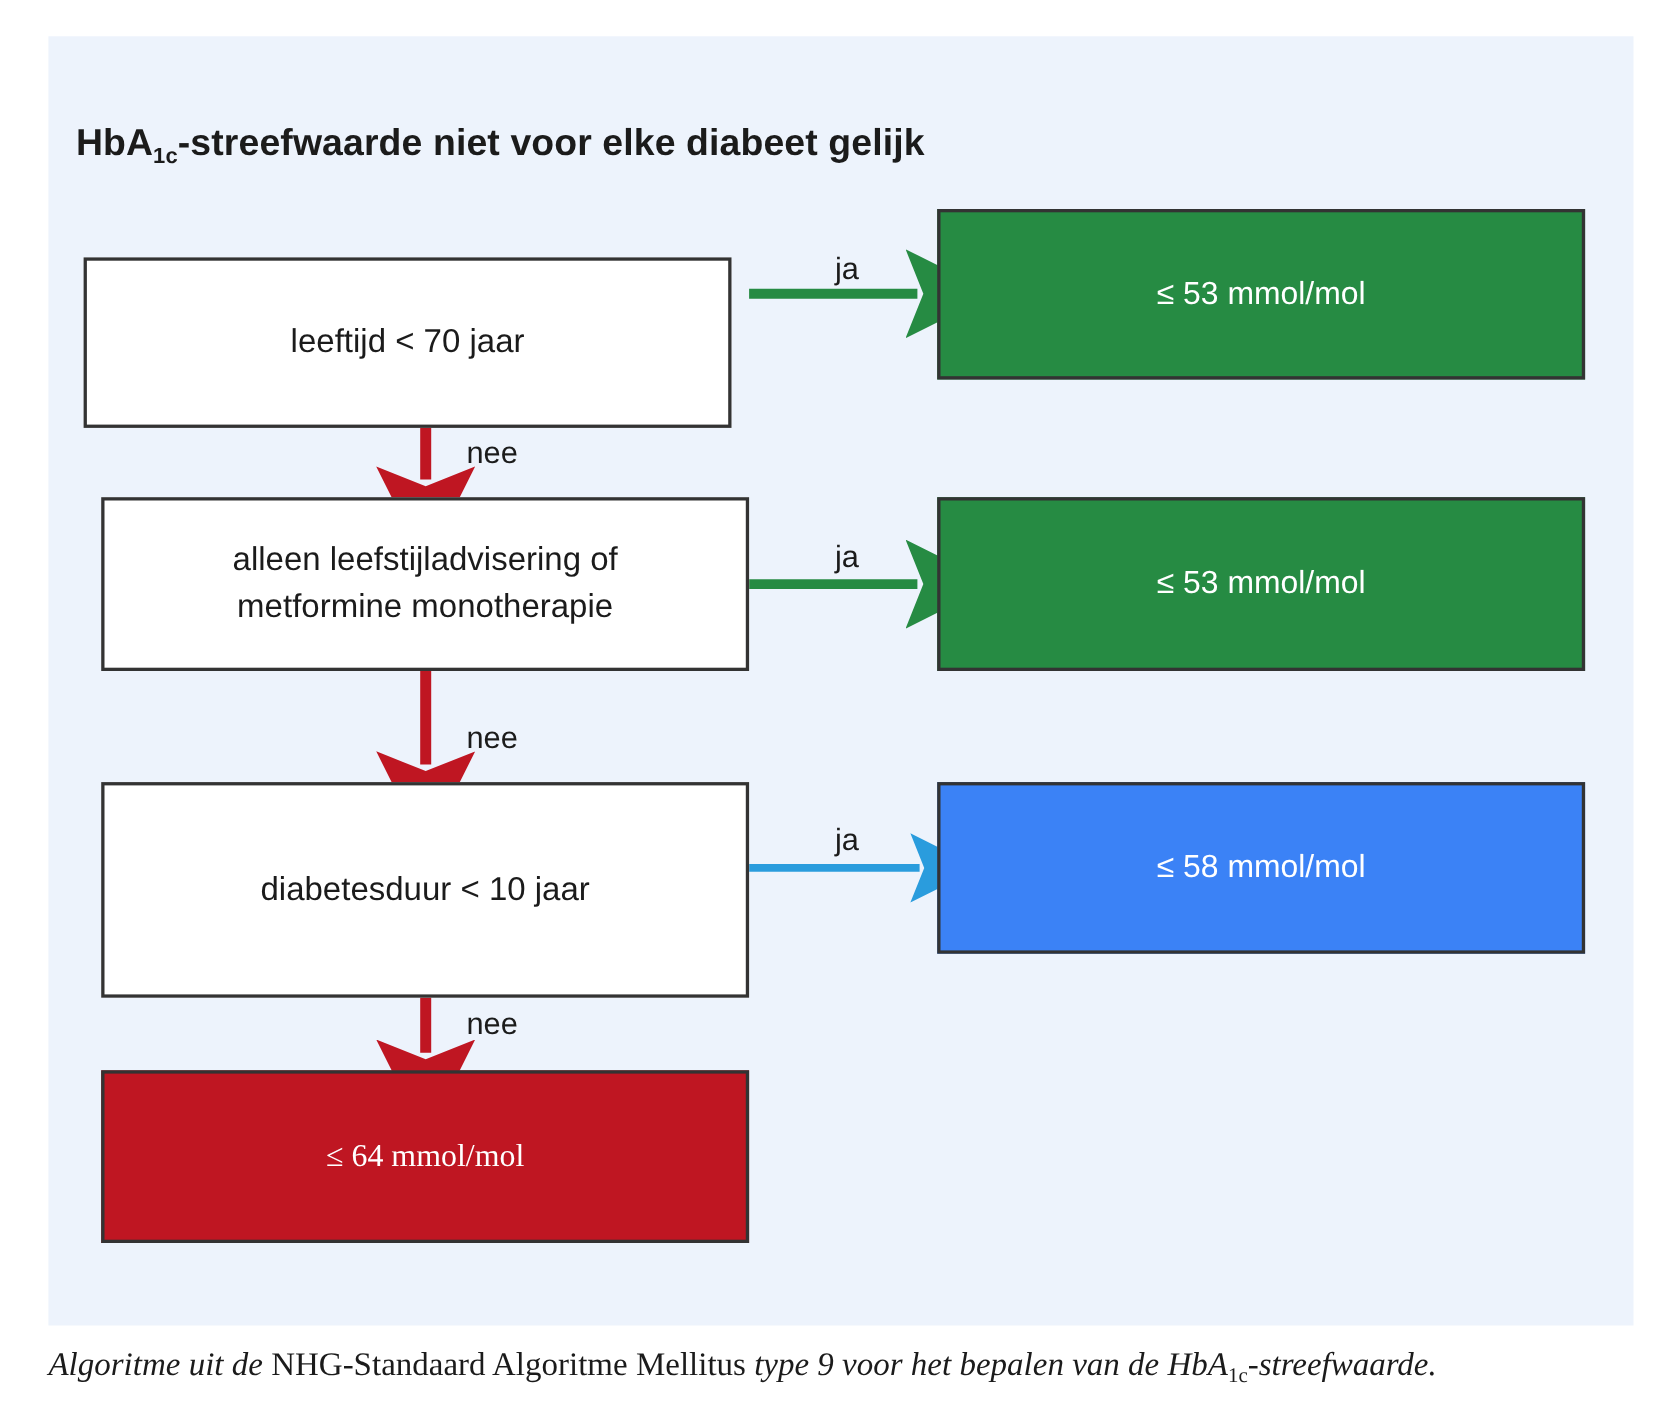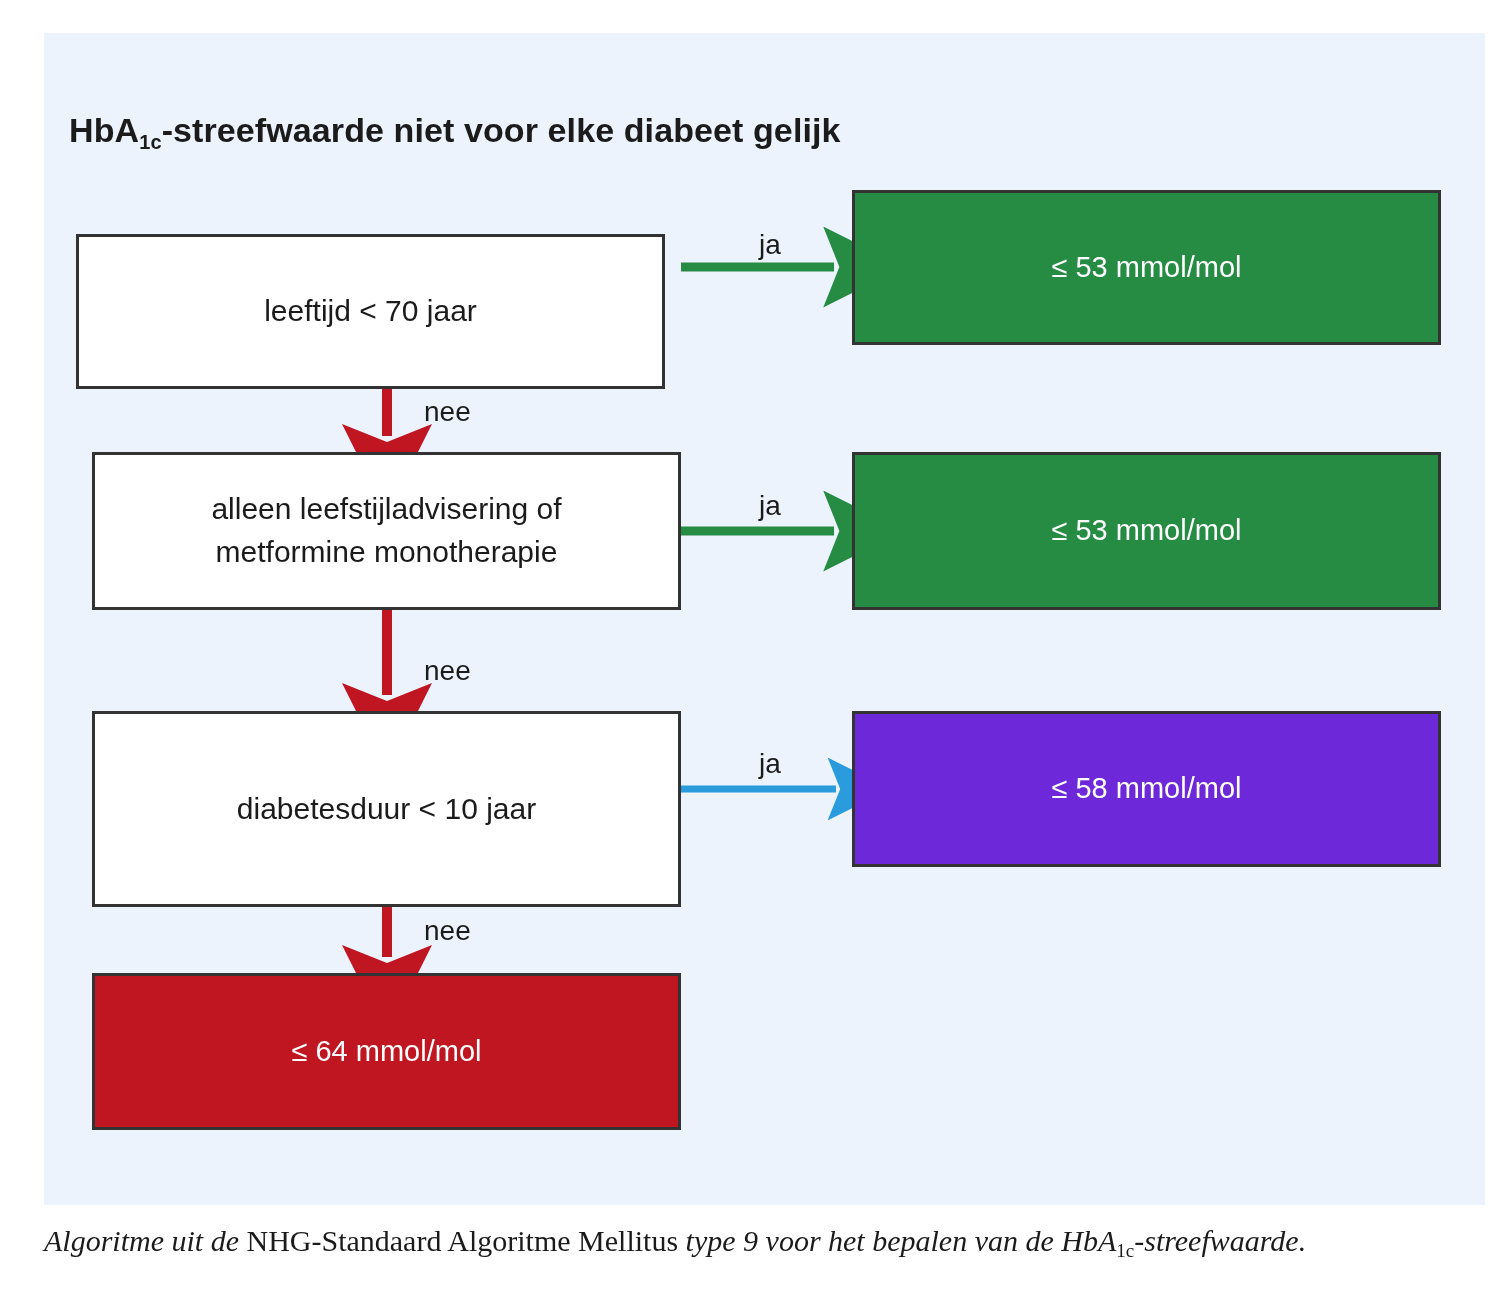--- a/index.html
+++ b/index.html
@@ -63,21 +63,21 @@
   .node.outcome {
     color: #ffffff;
     font-size: 29px;
   }
   .node .label { display: block; padding: 0 14px; }
 
   
   #node-age          { left: 32px;  top: 157px; width: 589px; height: 155px; margin-top: 44px; }
   #node-lifestyle    { left: 48px;  top: 419px; width: 589px; height: 158px; }
   #node-duration     { left: 48px;  top: 678px; width: 589px; height: 196px; }
-  #node-result-64    { left: 48px;  top: 940px; width: 589px; height: 157px; }
+  #node-result-64    { left: 48px;  top: 940px; width: 589px; height: 157px; font-family: Liberation Serif, serif; }
   #node-result-53-a  { left: 808px; top: 157px; width: 589px; height: 155px; }
   #node-result-53-b  { left: 808px; top: 419px; width: 589px; height: 158px; }
   #node-result-58    { left: 808px; top: 678px; width: 589px; height: 156px; }
 
   
   #connectors {
     position: absolute;
     left: 0;
     top: 0;
     width: 1441px;
@@ -174,21 +174,21 @@
   </div>
 
   <div class="node outcome" id="node-result-53-a" style="background: rgb(38, 139, 67);">
     <span class="label">≤ 53 mmol/mol</span>
   </div>
 
   <div class="node outcome" id="node-result-53-b" style="background: rgb(38, 139, 67);">
     <span class="label">≤ 53 mmol/mol</span>
   </div>
 
-  <div class="node outcome" id="node-result-58" style="background: #6d28d9;">
+  <div class="node outcome" id="node-result-58" style="background: #3b82f6;">
     <span class="label">≤ 58 mmol/mol</span>
   </div>
 
   <div class="node outcome" id="node-result-64" style="background: rgb(191, 22, 34);">
     <span class="label">≤ 64 mmol/mol</span>
   </div>
 
   <div class="edge-label" id="label-ja-1">ja</div>
   <div class="edge-label" id="label-ja-2">ja</div>
   <div class="edge-label" id="label-ja-3">ja</div>

